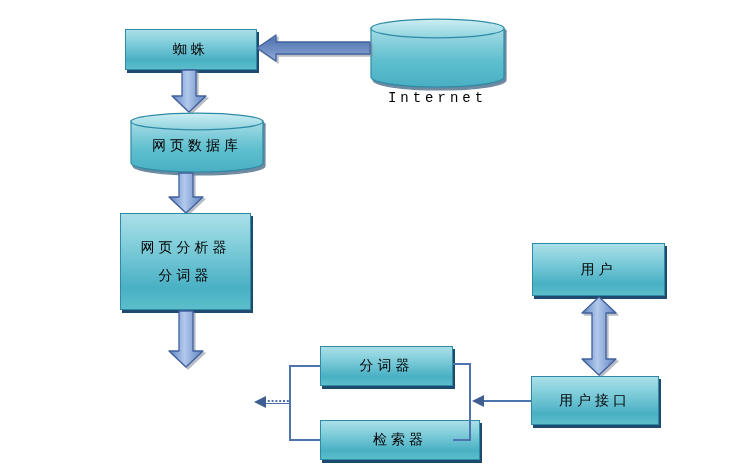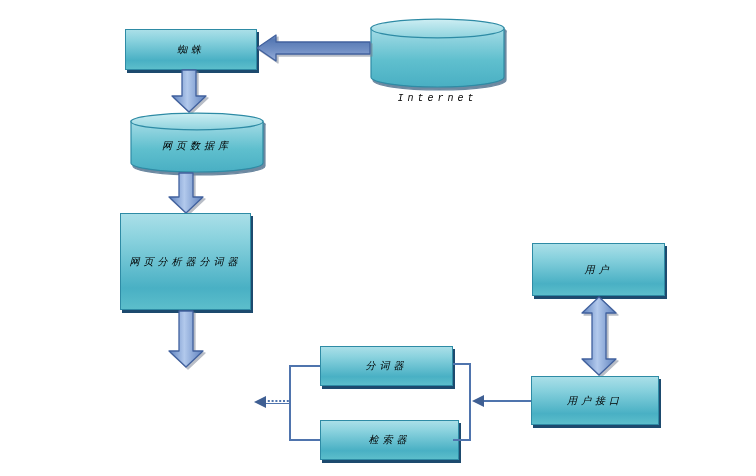--- a/index.html
+++ b/index.html
@@ -8,23 +8,23 @@
     font-family:"Liberation Serif","DejaVu Serif",serif;color:#000;
   }
   .box{
     position:absolute;display:flex;align-items:center;justify-content:center;
     box-sizing:border-box;
     border:1px solid var(--shape-border,#2e8ba5);
     background:linear-gradient(180deg,#aadfe8 0%,#8ad2de 26%,#49b0c4 78%,#5cbecb 100%);
     box-shadow:2px 3px 0 var(--shadow,#1d4a6e);
   }
   .box .lbl,.cyl .lbl{
-    font-size:10px;letter-spacing:4px;white-space:nowrap;color:#000;font-style:italic;
+    font-size:14px;letter-spacing:4px;white-space:nowrap;color:#000;
   }
-  .multi{justify-content:center;text-align:center;}
+  .multi{flex-direction:column;justify-content:center;text-align:center;}
   .multi .lbl{line-height:28px;}
   .cyl{position:absolute;}
   .cyl svg{display:block;filter:drop-shadow(2px 3px 0 rgba(30,74,110,0.65));}
   .cyl .lbl{
     position:absolute;left:0;right:0;text-align:center;
     top:calc(50% + 3px);transform:translateY(-50%);
   }
   .latin{font-family:"Liberation Mono","DejaVu Sans Mono",monospace;letter-spacing:1px;font-size:13.5px;margin-top:42px;}
   .blockarrow{position:absolute;}
   .blockarrow svg{display:block;filter:drop-shadow(2px 2px 0 rgba(125,135,152,0.55));}
@@ -133,21 +133,21 @@
       </defs>
       <polygon points="12,1 26,1 26,41 36,41 19,57 2,41 12,41" style="fill:url(#a4);stroke:var(--arrow-outline,#41619e);stroke-width:1.3;stroke-linejoin:round"></polygon>
     </svg>
   </div>
 
 
   <div class="box" style="left:320px;top:346px;width:133px;height:40px;">
     <span class="lbl">分词器</span>
   </div>
 
-  <div class="box" style="left:320px;top:420px;width:139px;height:40px;">
+  <div class="box" style="left:320px;top:420px;width:160px;height:40px;">
     <span class="lbl">检索器</span>
   </div>
 
   <div class="box" style="left:532px;top:243px;width:133px;height:53px;">
     <span class="lbl">用户</span>
   </div>
 
   <div class="blockarrow" style="left:580px;top:296px;">
     <svg width="38" height="80" viewBox="0 0 38 80">
       <defs>

